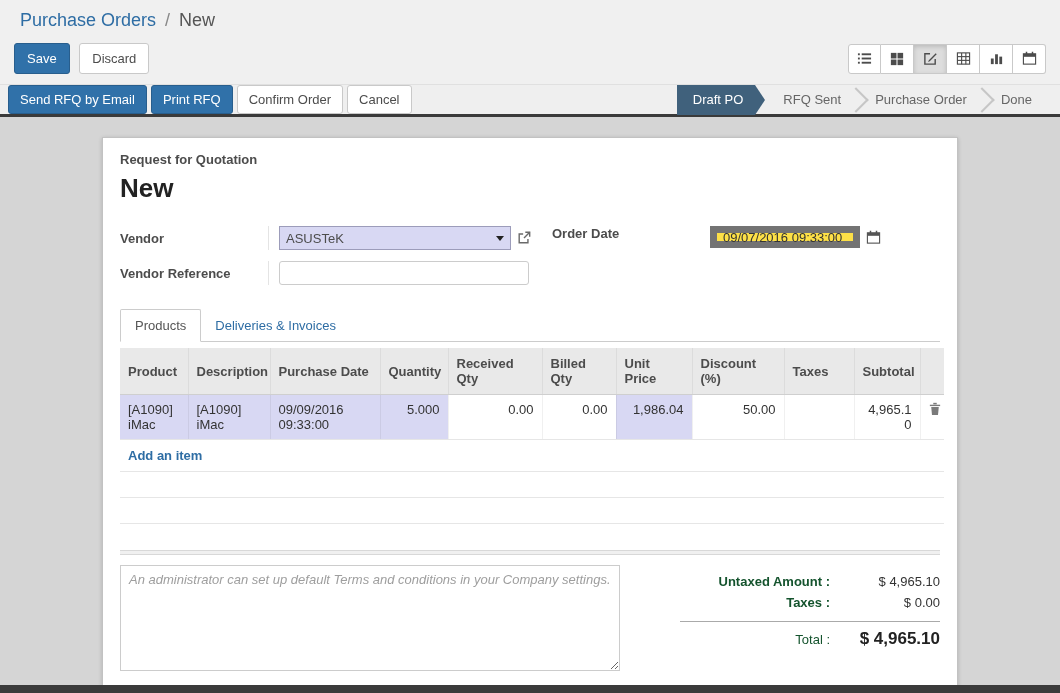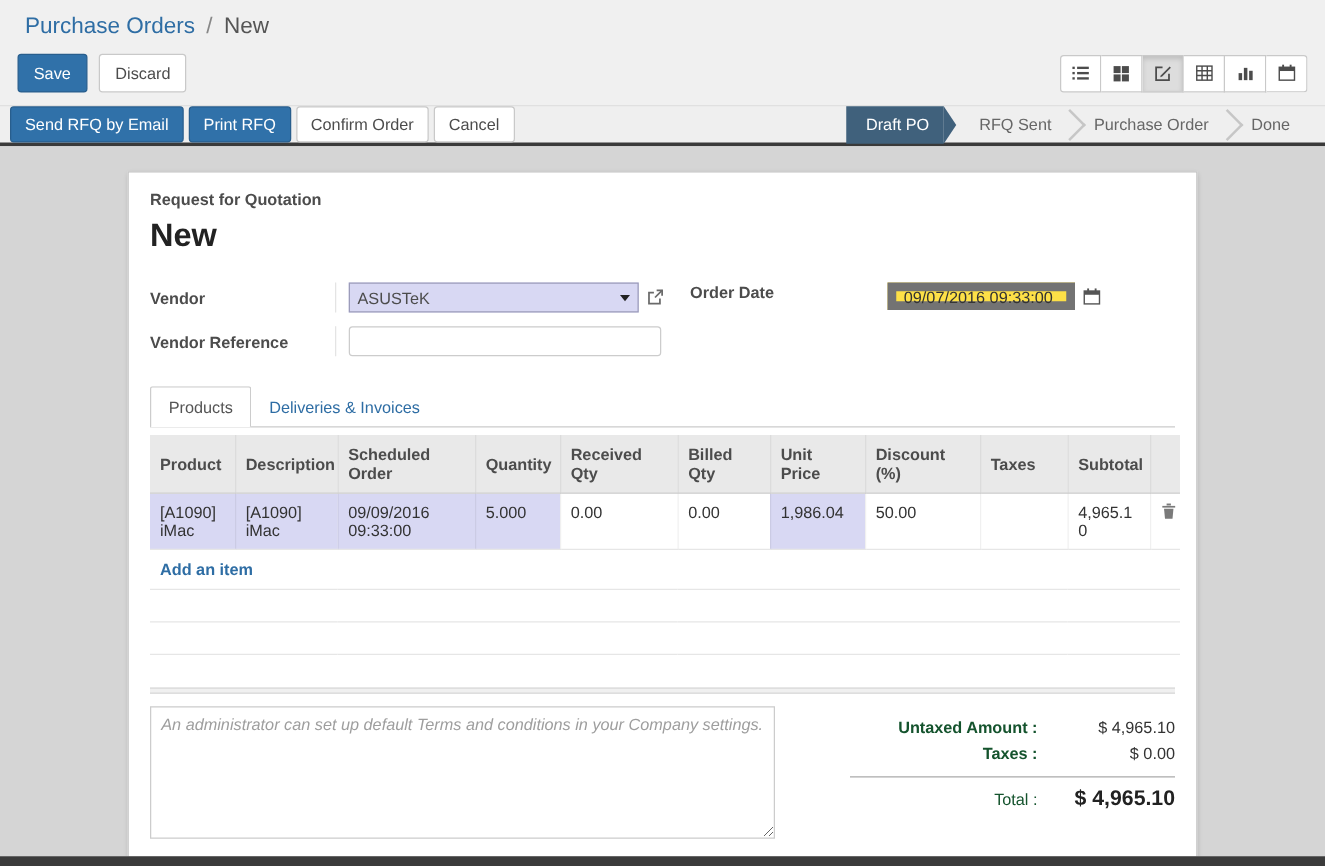--- a/index.html
+++ b/index.html
@@ -68,21 +68,21 @@
   .tab.active { background: #fff; border: 1px solid #ccc; border-bottom: 1px solid #fff; margin-bottom: -1px; border-radius: 2px 2px 0 0; color: #555; }
   .tab.inactive { color: #2e6da4; }
 
   
   .lines-table { width: 100%; border-collapse: collapse; table-layout: fixed; margin-top: 6px; }
   .lines-table th { background: #e9e9e9; font-weight: bold; color: #4c4c4c; text-align: left; padding: 8px 8px; border-bottom: 1px solid #cfcfcf; border-right: 1px solid #dcdcdc; vertical-align: middle; }
   .lines-table th:last-child { border-right: none; }
   .lines-table td { padding: 7px 8px; border-bottom: 1px solid #e6e6e6; border-right: 1px solid rgba(0,0,0,.06); vertical-align: top; color: #333; word-wrap: break-word; }
   .lines-table td:last-child { border-right: none; }
   .cell-edit { background: #d8d8f3; }
-  .num { }
+  .num { text-align: right; }
   .add-item-row td { color: #2e6da4; font-weight: bold; cursor: pointer; padding: 8px; border-right: none; }
   .empty-row td { height: 26px; border-right: none; }
   .trash-cell { text-align: center; cursor: pointer; }
 
   
   .sep-band { height: 5px; background: #f0f0f0; border-top: 1px solid #d8d8d8; border-bottom: 1px solid #d8d8d8; margin-top: 26px; }
 
   
   .bottom-section { display: flex; margin-top: 10px; }
   .notes-area { width: 500px; height: 106px; border: 1px solid #ccc; font-family: inherit; font-size: 13px; font-style: italic; padding: 6px 8px; color: #333; resize: both; }
@@ -264,21 +264,21 @@
           <col style="width:76px">
           <col style="width:92px">
         <col style="width:70px">
           <col style="width:66px">
           <col style="width:24px">
       </colgroup>
       <thead>
         <tr>
           <th>Product</th>
           <th>Description</th>
-          <th>Scheduled Order</th>
+          <th>Purchase Date</th>
           <th>Quantity</th>
           <th>Received Qty</th>
           <th>Billed Qty</th>
           <th>Unit Price</th>
           <th>Discount (%)</th>
           <th>Taxes</th>
           <th>Subtotal</th>
           <th></th>
         </tr>
       </thead>

